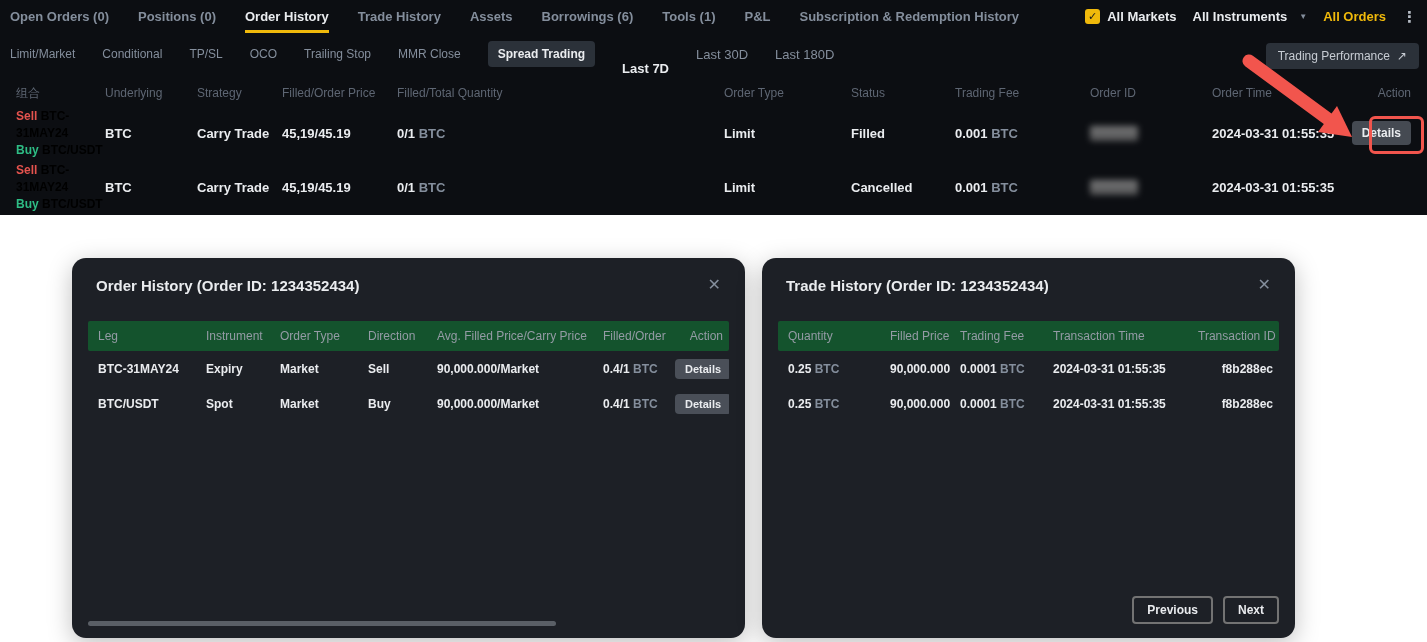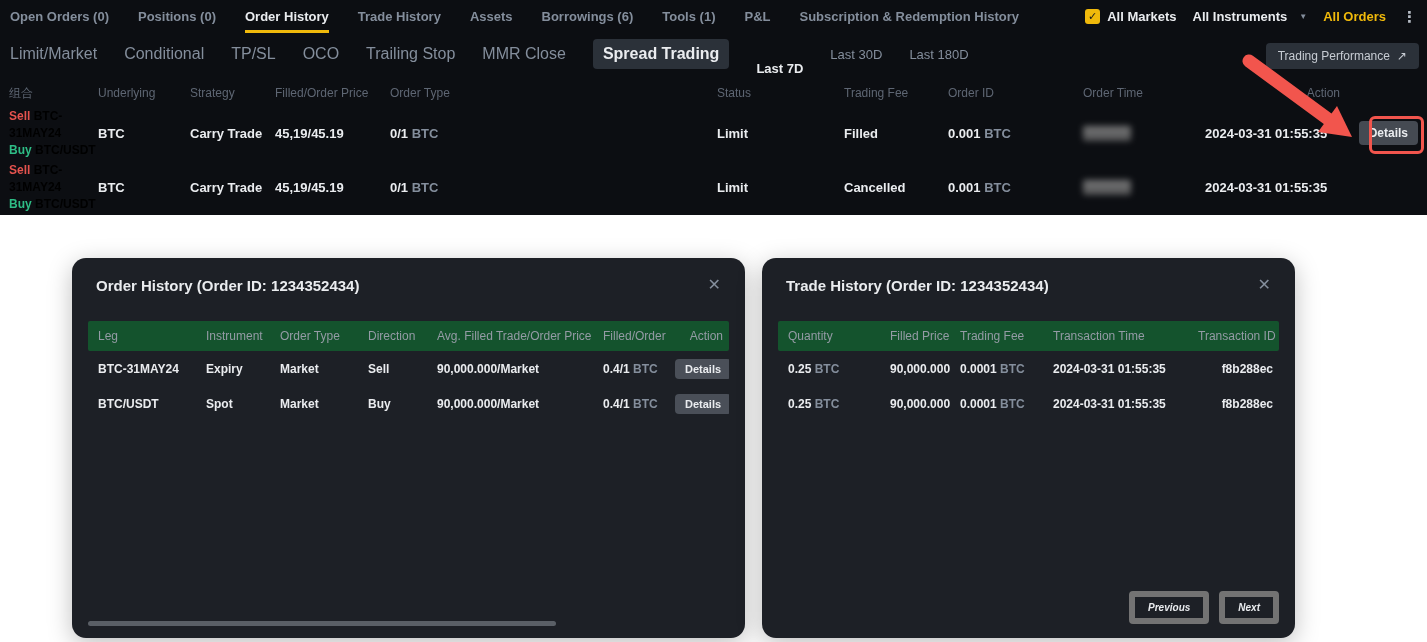--- a/index.html
+++ b/index.html
@@ -19,31 +19,31 @@
   .checkbox { width:15px; height:15px; background:#f0b90b; border-radius:3px; display:flex; align-items:center;
     justify-content:center; font-size:11px; font-weight:700; color:#15171c; cursor:pointer; }
   .wlabel { font-size:13px; font-weight:600; color:#eaecef; white-space:nowrap; }
   .caret { font-size:8px; color:#848e9c; margin-left:5px; }
   .all-orders { font-size:13px; font-weight:600; color:#f0b90b; cursor:pointer; }
   .kebab { font-size:15px; color:#b7bdc6; font-weight:700; cursor:pointer; }
 
   
   .tabsbar { position:absolute; left:0; top:38px; width:100%; height:32px; display:flex; align-items:center;
     padding:0 10px; gap:27px; }
-  .ftab { font-size:16px; color:#848e9c; cursor:pointer; white-space:nowrap;text-align:center; }
+  .ftab { font-size:12px; color:#848e9c; cursor:pointer; white-space:nowrap;text-align:center; }
   .ftab.active { color:#eaecef; background:#2b3139; border-radius:4px; padding:6px 10px; font-weight:600; }
   .period { font-size:13px; color:#848e9c; cursor:pointer; }
   .period.active { color:#eaecef; font-weight:700;margin-top:28px; }
   .trading-perf { position:absolute; right:8px; top:5px; height:26px; display:flex; align-items:center; gap:7px;
     background:#2b3139; border:none; border-radius:4px; padding:0 12px; font-size:12px; color:#c7ccd3; cursor:pointer;
     font-family:inherit; }
 
   
   .ogrid { display:grid; grid-template-columns:89px 92px 85px 115px 327px 127px 104px 135px 122px 135px 1fr;
-    align-items:center; padding:0 9px; }
+    align-items:center; padding:0 16px; }
   .ohead { position:absolute; left:0; top:80px; width:100%; height:26px; }
   .ohead .hc { font-size:12px; color:#5e6673; }
   .orow1 { position:absolute; left:0; top:106px; width:100%; height:54px; }
   .orow2 { position:absolute; left:0; top:160px; width:100%; height:54px; }
   .cell { font-size:13px; font-weight:600; color:#eaecef; white-space:nowrap; }
   .unit { color:#848e9c; }
   .ta-r { text-align:right; padding-right:0; }
   .combo { font-size:12px; font-weight:700; line-height:17px; }
   .side-sell { color:#e5534e; }
   .side-buy { color:#2ebd85; }
@@ -74,22 +74,22 @@
   .mhead .mc { font-size:12px; color:#949ba5; font-weight:500; }
   .mc { padding-left:10px; white-space:nowrap; overflow:hidden; }
   .mdata { height:35px; }
   .mdata .mc { font-size:12px; font-weight:600; color:#eaecef; }
   .mc.ta-r { text-align:right; padding-right:6px; padding-left:0; }
   .mdetails { background:#4a4f58; color:#eaecef; border:none; border-radius:4px; font-size:11px; font-weight:700;
     padding:4px 10px; cursor:pointer; font-family:inherit; }
   .hscrollbar { position:absolute; left:16px; bottom:12px; width:468px; height:5px; background:#5a5f66;
     border-radius:3px; cursor:grab; }
   .pager { position:absolute; right:16px; bottom:14px; display:flex; gap:10px; }
-  .pager-btn { background:transparent; border:6px solid #737373; border-radius:4px; color:#eaecef; font-size:10px;
-    font-weight:700; padding:5px 13px; cursor:pointer; font-family:inherit;font-style:italic; }
+  .pager-btn { background:transparent; border:2px solid #737373; border-radius:4px; color:#eaecef; font-size:12px;
+    font-weight:700; padding:5px 13px; cursor:pointer; font-family:inherit; }
 </style>
 </head>
 <body>
 
 <div class="top-section">
 
   <div class="topbar">
     <div class="nav-item">Open Orders (0)</div>
     <div class="nav-item">Positions (0)</div>
     <div class="nav-item active">Order History</div>
@@ -130,20 +130,21 @@
       <span>Trading Performance</span>
       <span>↗</span>
     </button>
   </div>
 
   <div class="ogrid ohead">
     <div class="hc">组合</div>
     <div class="hc">Underlying</div>
     <div class="hc">Strategy</div>
     <div class="hc">Filled/Order Price</div>
+    <div class="hc">Filled/Total Quantity</div>
     <div class="hc">Order Type</div>
     <div class="hc">Status</div>
     <div class="hc">Trading Fee</div>
     <div class="hc">Order ID</div>
     <div class="hc">Order Time</div>
     <div class="hc ta-r">Action</div>
   </div>
 
   <div class="ogrid orow1">
     <div class="combo">
@@ -200,21 +201,21 @@
   <div class="modal-head">
     <div class="modal-title">Order History (Order ID: 1234352434)</div>
     <div class="close-x">✕</div>
   </div>
   <div class="mtable">
     <div class="mrow grid-order mhead">
       <div class="mc">Leg</div>
       <div class="mc">Instrument</div>
       <div class="mc">Order Type</div>
       <div class="mc">Direction</div>
-      <div class="mc">Avg. Filled Trade/Order Price</div>
+      <div class="mc">Avg. Filled Price/Carry Price</div>
       <div class="mc">Filled/Order</div>
       <div class="mc ta-r">Action</div>
     </div>
     <div class="mrow grid-order mdata">
       <div class="mc">BTC-31MAY24</div>
       <div class="mc">Expiry</div>
       <div class="mc">Market</div>
       <div class="mc side-sell">Sell</div>
       <div class="mc">90,000.000/Market</div>
       <div class="mc"><span>0.4/1</span> <span class="unit">BTC</span></div>

